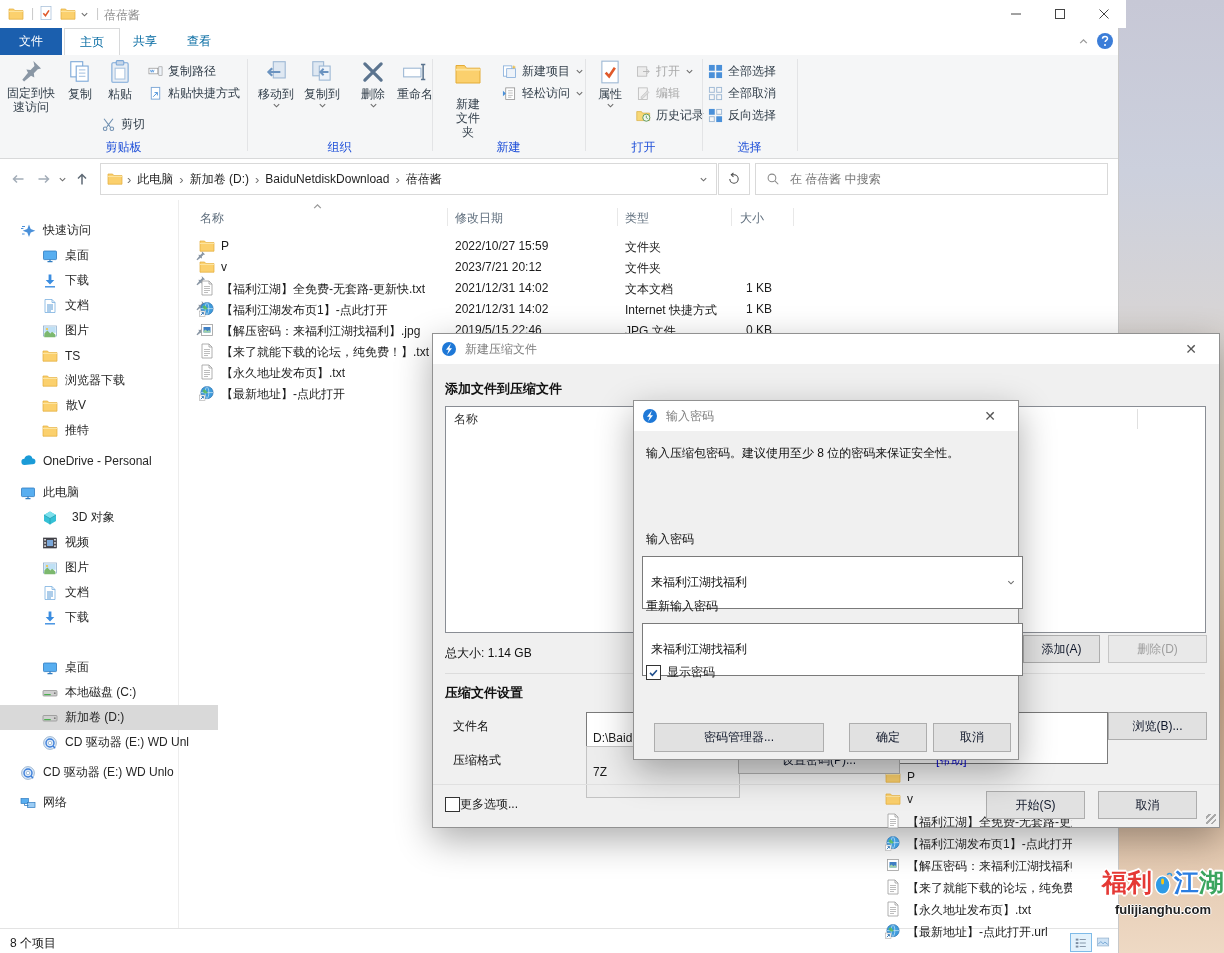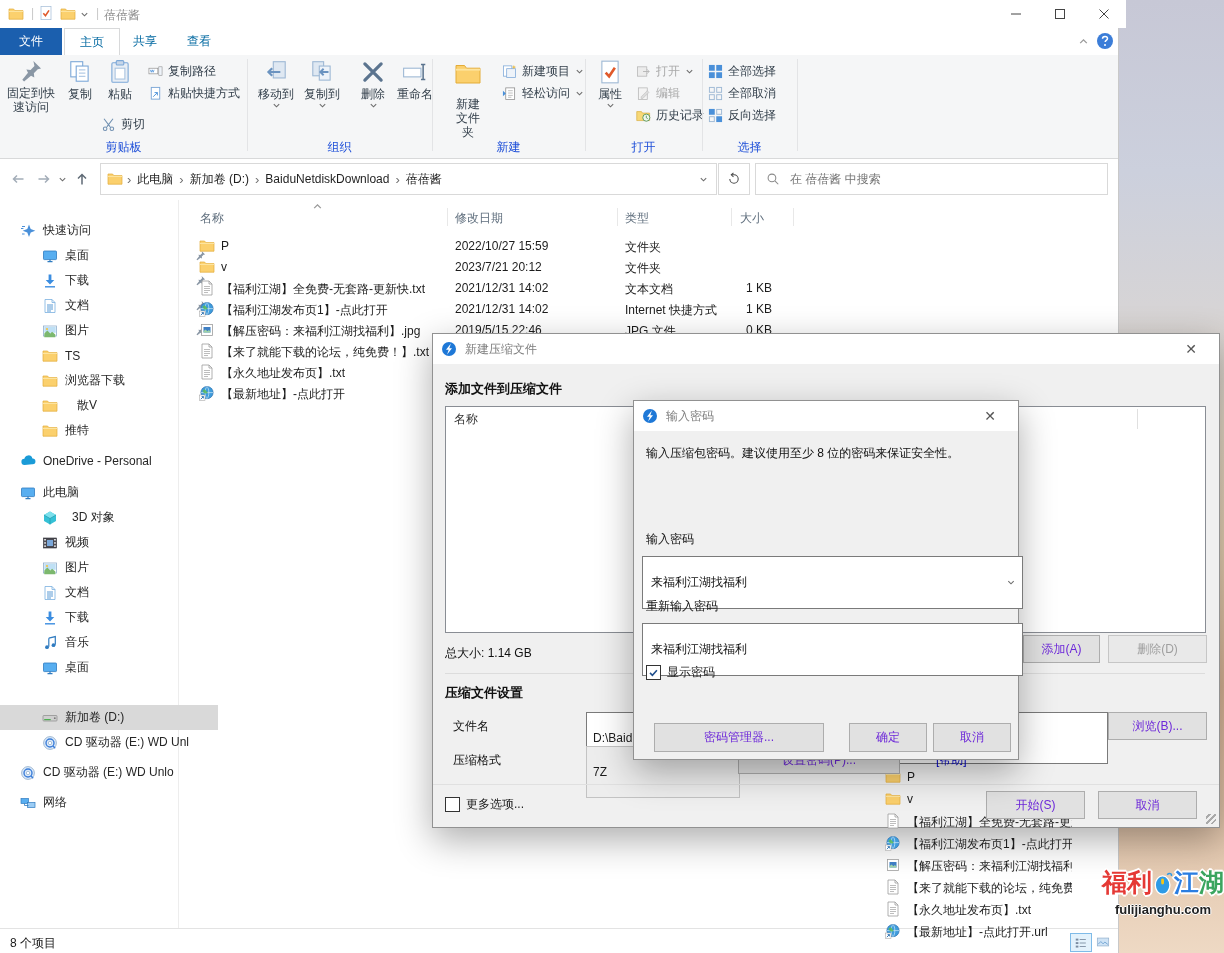--- a/index.html
+++ b/index.html
@@ -44,21 +44,21 @@
   
   .colhdr{color:#5f6e7d;font-size:12px}
   .hsep{position:absolute;top:206px;height:18px;width:1px;background:#e8e8e8}
   .frow{position:absolute;left:185px;width:933px;height:21px}
   .fcell{position:absolute;top:3px;font-size:12px;white-space:nowrap}
   
   .dlg{background:#f0f0f0;border:1px solid #919191;box-shadow:0 12px 34px rgba(0,0,0,.32)}
   .dlg-title{height:30px;background:#fff;display:flex;align-items:center;padding:0 8px}
   .dlg-title .t{color:#7e7e7e;font-size:12px;margin-left:8px}
   .dlg-x{margin-left:auto;width:40px;height:28px;display:flex;align-items:center;justify-content:center;color:#555;font-size:14px}
-  .btn{position:absolute;background:#e1e1e1;border:1px solid #adadad;display:flex;align-items:center;justify-content:center;font-size:12px;color:#6d28d9}
+  .btn{position:absolute;background:#e1e1e1;border:1px solid #adadad;display:flex;align-items:center;justify-content:center;font-size:12px;color:#0f172a}
   .btn.dis{background:#e9e9e9;border-color:#c6c6c6;color:#9f9f9f}
   .inp{position:absolute;background:#fff;border:1px solid #7a7a7a;display:flex;align-items:center;padding:12px 6px;font-size:12px}
   .inp input{border:0;outline:0;width:100%;font-family:inherit;font-size:12px;color:#111;background:transparent}
   .lbl{position:absolute;font-size:12px;color:#111;white-space:nowrap}
   .bold{font-weight:bold}
   .chk{width:13px;height:13px;background:#fff;border:1px solid #333;display:inline-flex;align-items:center;justify-content:center}
   .drow{position:absolute;left:444px;width:759px;height:22px}
   .dcell{position:absolute;top:3px;font-size:12px;white-space:nowrap}
   
   #logo{left:1102px;top:866px;width:122px;height:86px;text-align:center;z-index:40}
@@ -644,21 +644,21 @@
       <div class="sbitem" style="top:168px;padding-left:42px">
         <svg class="ic16">
             <use href="#i-folder"></use>
           </svg>
         <span style="margin-left:7px">浏览器下载</span>
       </div>
       <div class="sbitem" style="top:193px;padding-left:42px">
         <svg class="ic16">
             <use href="#i-folder"></use>
           </svg>
-        <span style="margin-left:19px">散V</span>
+        <span style="margin-left:8px">散V</span>
       </div>
       <div class="sbitem" style="top:248px;padding-left:20px">
         <svg class="ic16">
             <use href="#i-cloud"></use>
           </svg>
         <span style="margin-left:7px">OneDrive - Personal</span>
       </div>
       <div class="sbitem" style="top:218px;padding-left:42px">
         <svg class="ic16">
             <use href="#i-folder"></use>
@@ -694,31 +694,31 @@
             <use href="#i-docs"></use>
           </svg>
         <span style="margin-left:7px">文档</span>
       </div>
       <div class="sbitem" style="top:405px;padding-left:42px">
         <svg class="ic16">
             <use href="#i-down"></use>
           </svg>
         <span style="margin-left:7px">下载</span>
       </div>
-      <div class="sbitem" style="top:430px;padding-left:42px">
-        <svg class="ic16">
-            <use href="#i-note"></use>
-          </svg>
-        <span style="margin-left:7px">音乐</span>
-      </div>
       <div class="sbitem" style="top:455px;padding-left:42px">
         <svg class="ic16">
             <use href="#i-monitor"></use>
           </svg>
         <span style="margin-left:7px">桌面</span>
+      </div>
+      <div class="sbitem" style="top:480px;padding-left:42px">
+        <svg class="ic16">
+            <use href="#i-hdd"></use>
+          </svg>
+        <span style="margin-left:7px">本地磁盘 (C:)</span>
       </div>
       <div class="sbitem sel" style="top:505px;padding-left:42px">
         <svg class="ic16">
             <use href="#i-hdd"></use>
           </svg>
         <span style="margin-left:7px">新加卷 (D:)</span>
       </div>
       <div class="sbitem" style="top:530px;padding-left:42px">
         <svg class="ic16">
             <use href="#i-cd"></use>
@@ -926,21 +926,21 @@
     <span class="lbl" style="left:20px;top:418px">压缩格式</span>
     <div class="inp" style="left:153px;top:412px;width:140px;height:26px;background:#ededed;border-color:#c3c3c3">
         <span>7Z</span>
       </div>
     <div class="btn" style="left:305px;top:412px;width:160px;height:26px">
         <span>设置密码(P)...</span>
       </div>
     <span class="lbl" style="left:503px;top:418px;color:#0000cd">[帮助]</span>
 
     <div class="a" style="left:0;top:450px;width:786px;height:1px;background:#e0e0e0"></div>
-    <div class="a fx" style="left:12px;top:462px;gap:6px">
+    <div class="a fx" style="left:12px;top:462px;">
       <span class="chk"></span>
       <span>更多选项...</span>
     </div>
     <div class="btn" style="left:553px;top:457px;width:97px;height:26px">
         <span>开始(S)</span>
       </div>
     <div class="btn" style="left:665px;top:457px;width:97px;height:26px">
         <span>取消</span>
       </div>
     <div class="a" style="right:3px;bottom:3px;width:10px;height:10px;background:repeating-linear-gradient(135deg,transparent 0 2px,#aaa 2px 4px)"></div>

